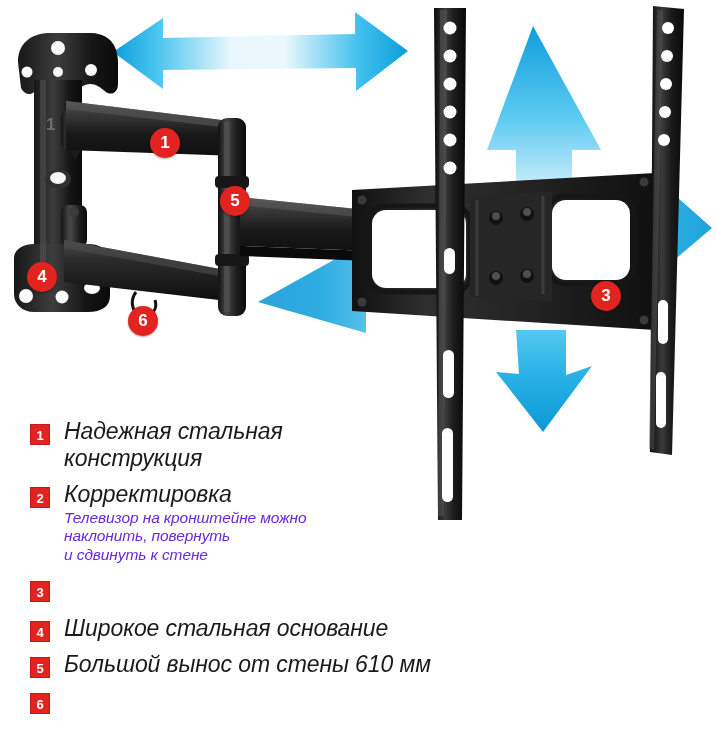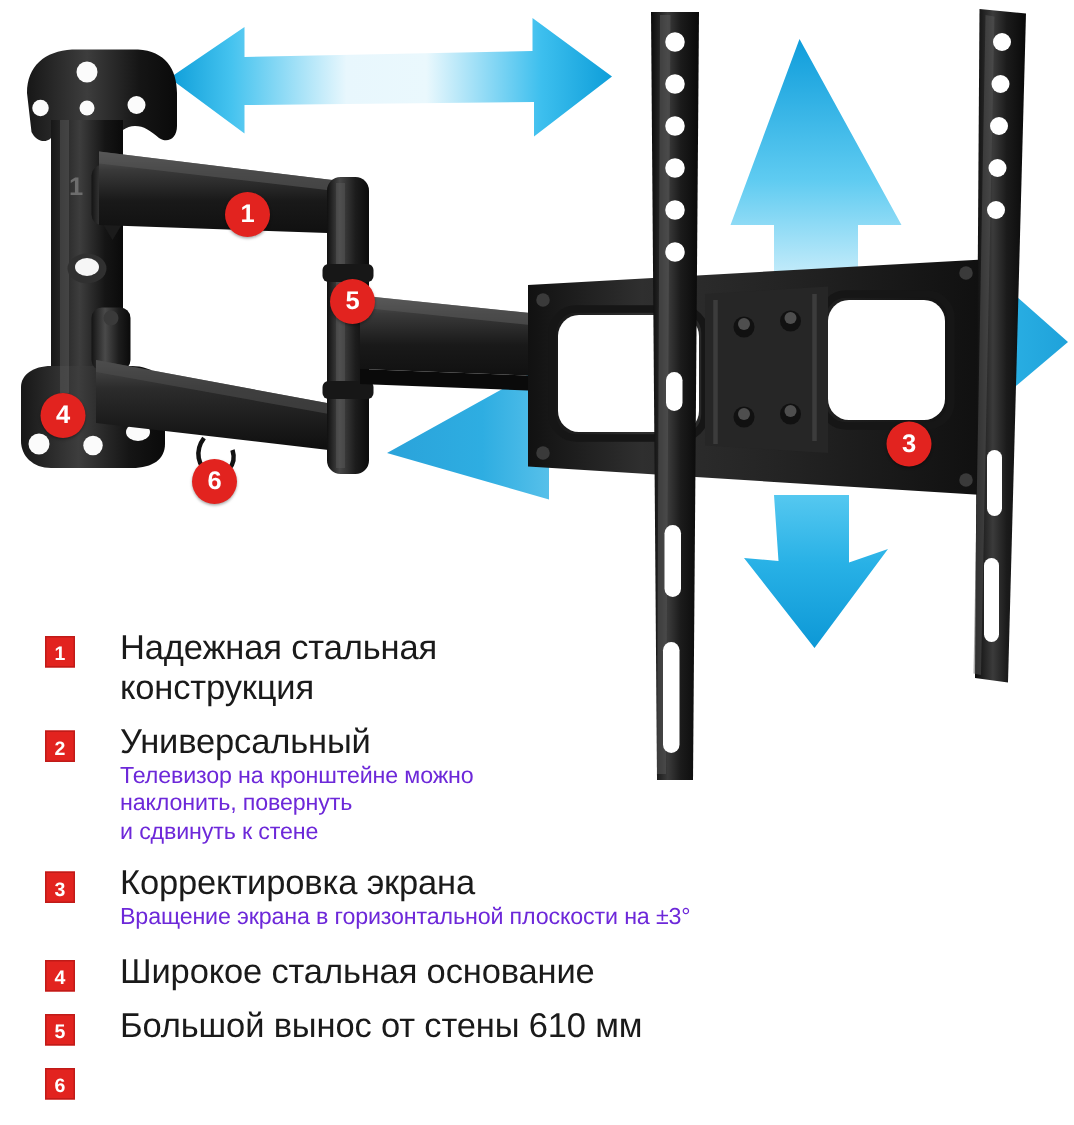--- a/index.html
+++ b/index.html
@@ -79,22 +79,23 @@
     color: #ffffff;
     font-size: 13px;
     font-weight: bold;
     line-height: 21px;
     text-align: center;
     margin-top: 6px;
     box-sizing: border-box;
     user-select: none;
   }
   .feature-text {
-    margin-left: 30px;
+    margin-left: 14px;
     min-width: 0;
+    font-style: italic;
   }
   .feature-title {
     font-size: 23px;
     color: #1a1a1a;
     line-height: 1.17;
     letter-spacing: -0.1px;
     white-space: pre-line;
   }
   .feature-sub {
     font-size: 15.5px;
@@ -342,33 +343,29 @@
       <div class="badge">1</div>
       <div class="feature-text">
         <div class="feature-title">Надежная стальная
 конструкция</div>
       </div>
     </div>
 
     <div class="feature-row tight">
       <div class="badge">2</div>
       <div class="feature-text">
-        <div class="feature-title">Универсальный</div>
+        <div class="feature-title">Корректировка</div>
         <div class="feature-sub">Телевизор на кронштейне можно
 наклонить, повернуть
 и сдвинуть к стене</div>
       </div>
     </div>
 
     <div class="feature-row loose">
       <div class="badge">3</div>
-      <div class="feature-text">
-        <div class="feature-title">Корректировка экрана</div>
-        <div class="feature-sub">Вращение экрана в горизонтальной плоскости на ±3°</div>
-      </div>
     </div>
 
     <div class="feature-row">
       <div class="badge">4</div>
       <div class="feature-text">
         <div class="feature-title">Широкое стальная основание</div>
       </div>
     </div>
 
     <div class="feature-row">

